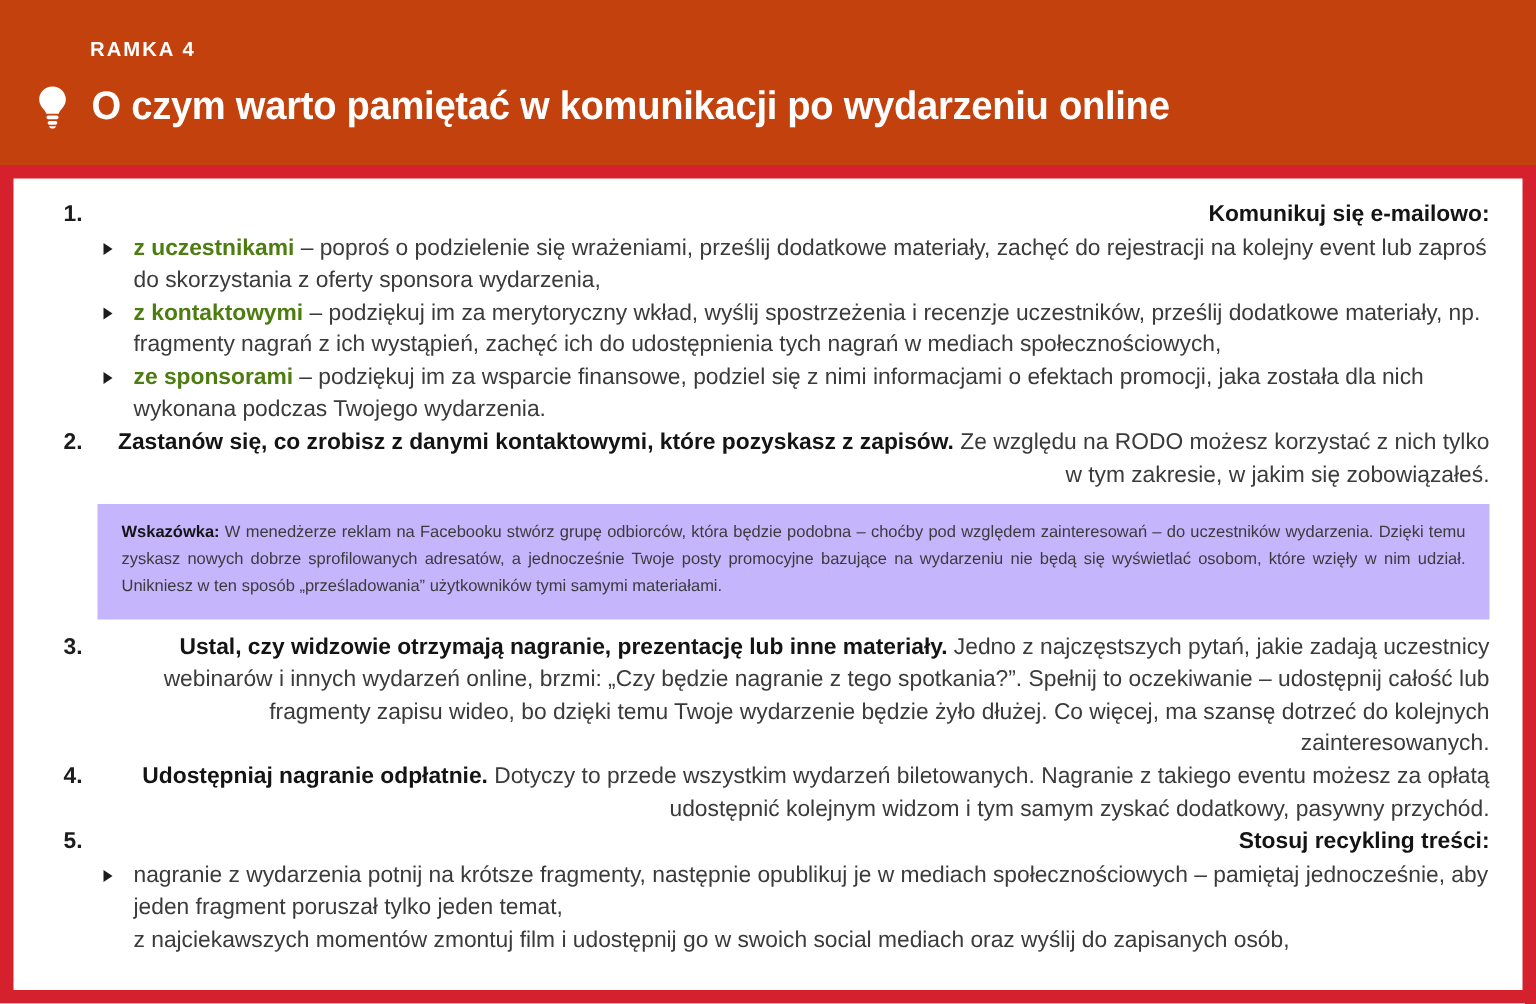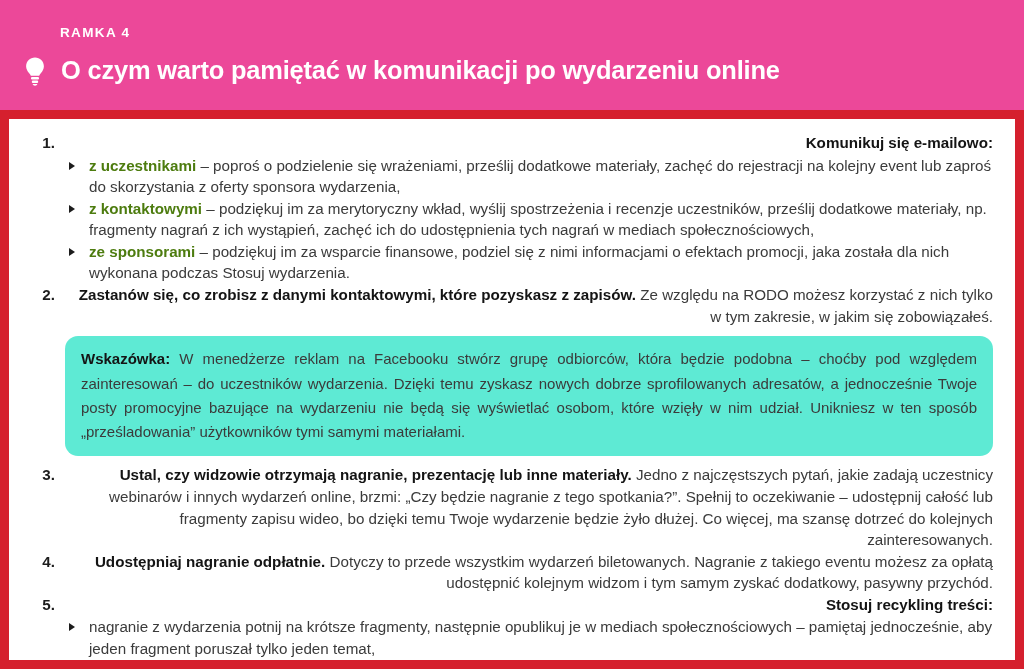--- a/index.html
+++ b/index.html
@@ -19,21 +19,21 @@
     height: 669px;
     box-sizing: border-box;
     background: #d5202e;
     overflow: hidden;
   }
 
   
   .header {
     position: relative;
     height: 110px;
-    background: #ec4899;
+    background: #c2410c;
     box-sizing: border-box;
     padding: 20px 0 0 0;
   }
   .kicker {
     color: #ffffff;
     font-size: 13.5px;
     font-weight: 700;
     letter-spacing: 1.35px;
     margin-left: 60px;
     line-height: 1;
@@ -148,29 +148,28 @@
     border-top: 4.5px solid transparent;
     border-bottom: 4.5px solid transparent;
   }
   ul.sublist b {
     font-weight: 700;
     color: #4d7c0f;
   }
 
   
   .tipbox {
-    background: #5eead4;
+    background: #c4b5fd;
     margin: 9px 0 8px 34px;
     padding: 11px 16px 12px 16px;
     box-sizing: border-box;
-    font-size: 15px;
+    font-size: 11px;
     line-height: 1.62;
     color: #3b3b3b;
     text-align: justify;
-    border-radius: 13px;
   }
   .tipbox b {
     font-weight: 700;
     color: #141414;
   }
 </style>
 </head>
 <body>
 
 <div class="box">
@@ -205,21 +204,21 @@
             <li>
               <span class="tri"></span>
               <b>z uczestnikami</b><span> – poproś o podzielenie się wrażeniami, prześlij dodatkowe materiały, zachęć do rejestracji na kolejny event lub zaproś do skorzystania z oferty sponsora wydarzenia,</span>
             </li>
             <li>
               <span class="tri"></span>
               <b>z kontaktowymi</b><span> – podziękuj im za merytoryczny wkład, wyślij spostrzeżenia i recenzje uczestników, prześlij dodatkowe materiały, np. fragmenty nagrań z ich wystąpień, zachęć ich do udostępnienia tych nagrań w mediach społecznościowych,</span>
             </li>
             <li>
               <span class="tri"></span>
-              <b>ze sponsorami</b><span> – podziękuj im za wsparcie finansowe, podziel się z nimi informacjami o efektach promocji, jaka została dla nich wykonana podczas Stosuj wydarzenia.</span>
+              <b>ze sponsorami</b><span> – podziękuj im za wsparcie finansowe, podziel się z nimi informacjami o efektach promocji, jaka została dla nich wykonana podczas Twojego wydarzenia.</span>
             </li>
           </ul>
         </li>
 
         <li>
           <span class="num">2.</span>
           <div class="itemtext">
             <span class="lead">Zastanów się, co zrobisz z danymi kontaktowymi, które pozyskasz z zapisów.</span><span> Ze względu na RODO możesz korzystać z nich tylko w tym zakresie, w jakim się zobowiązałeś.</span>
           </div>
         </li>

